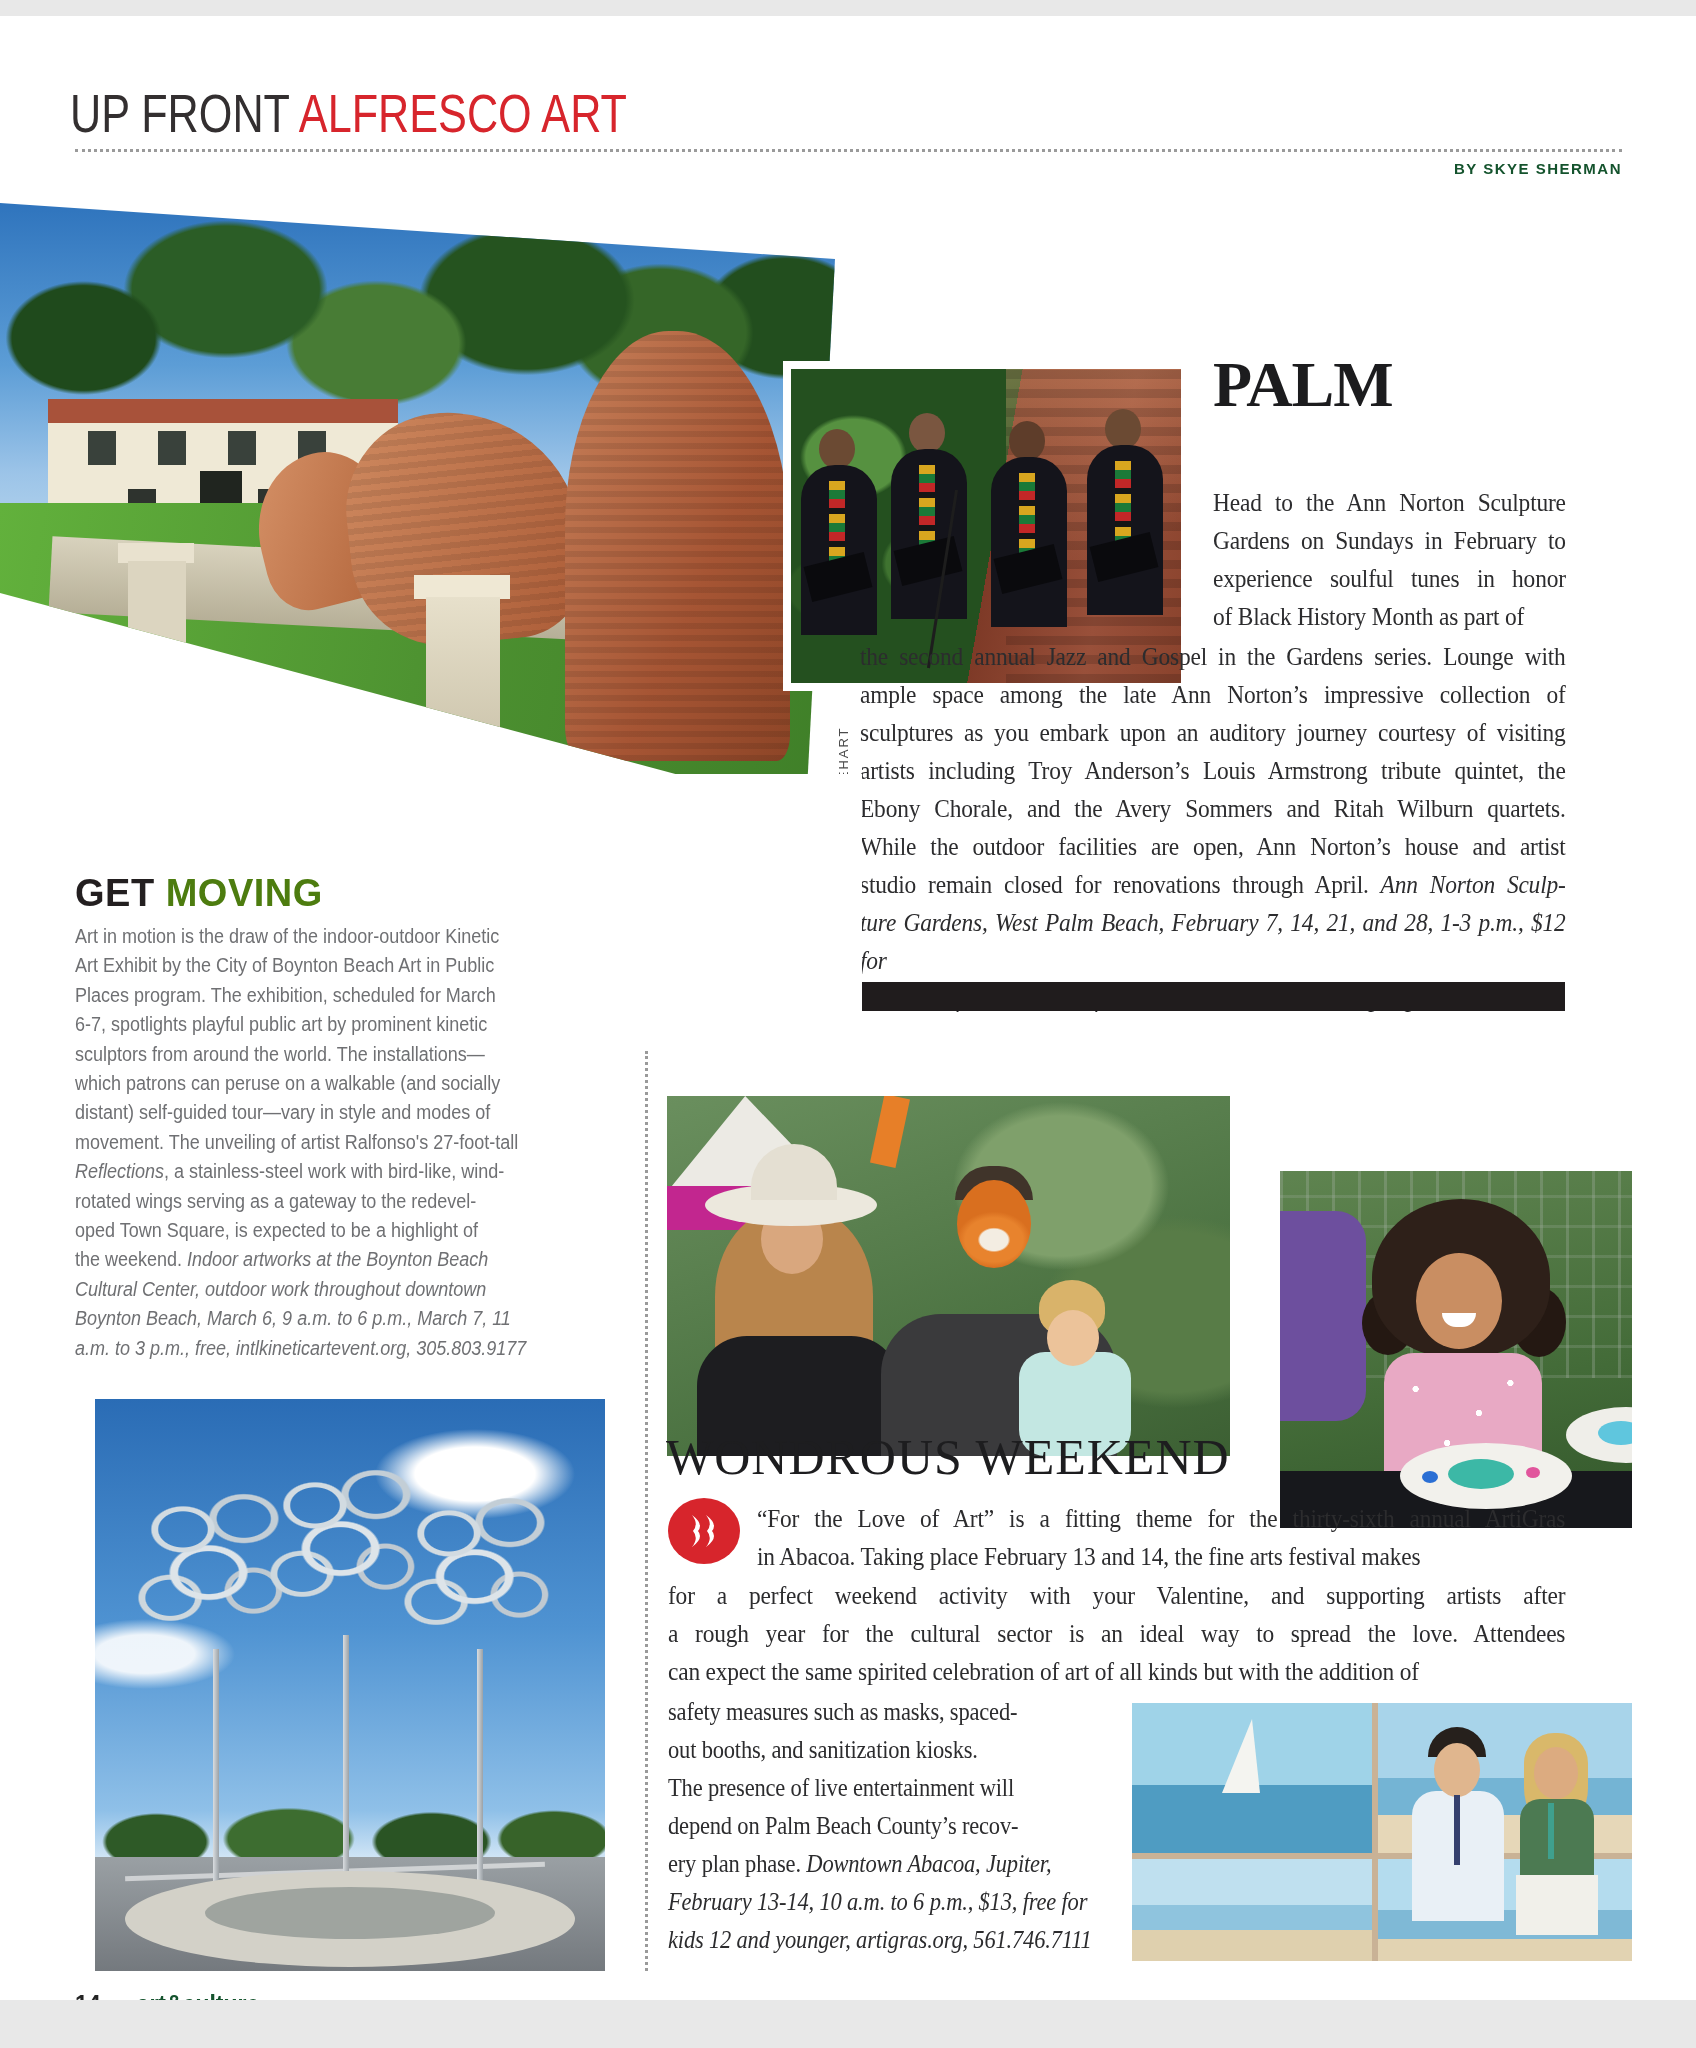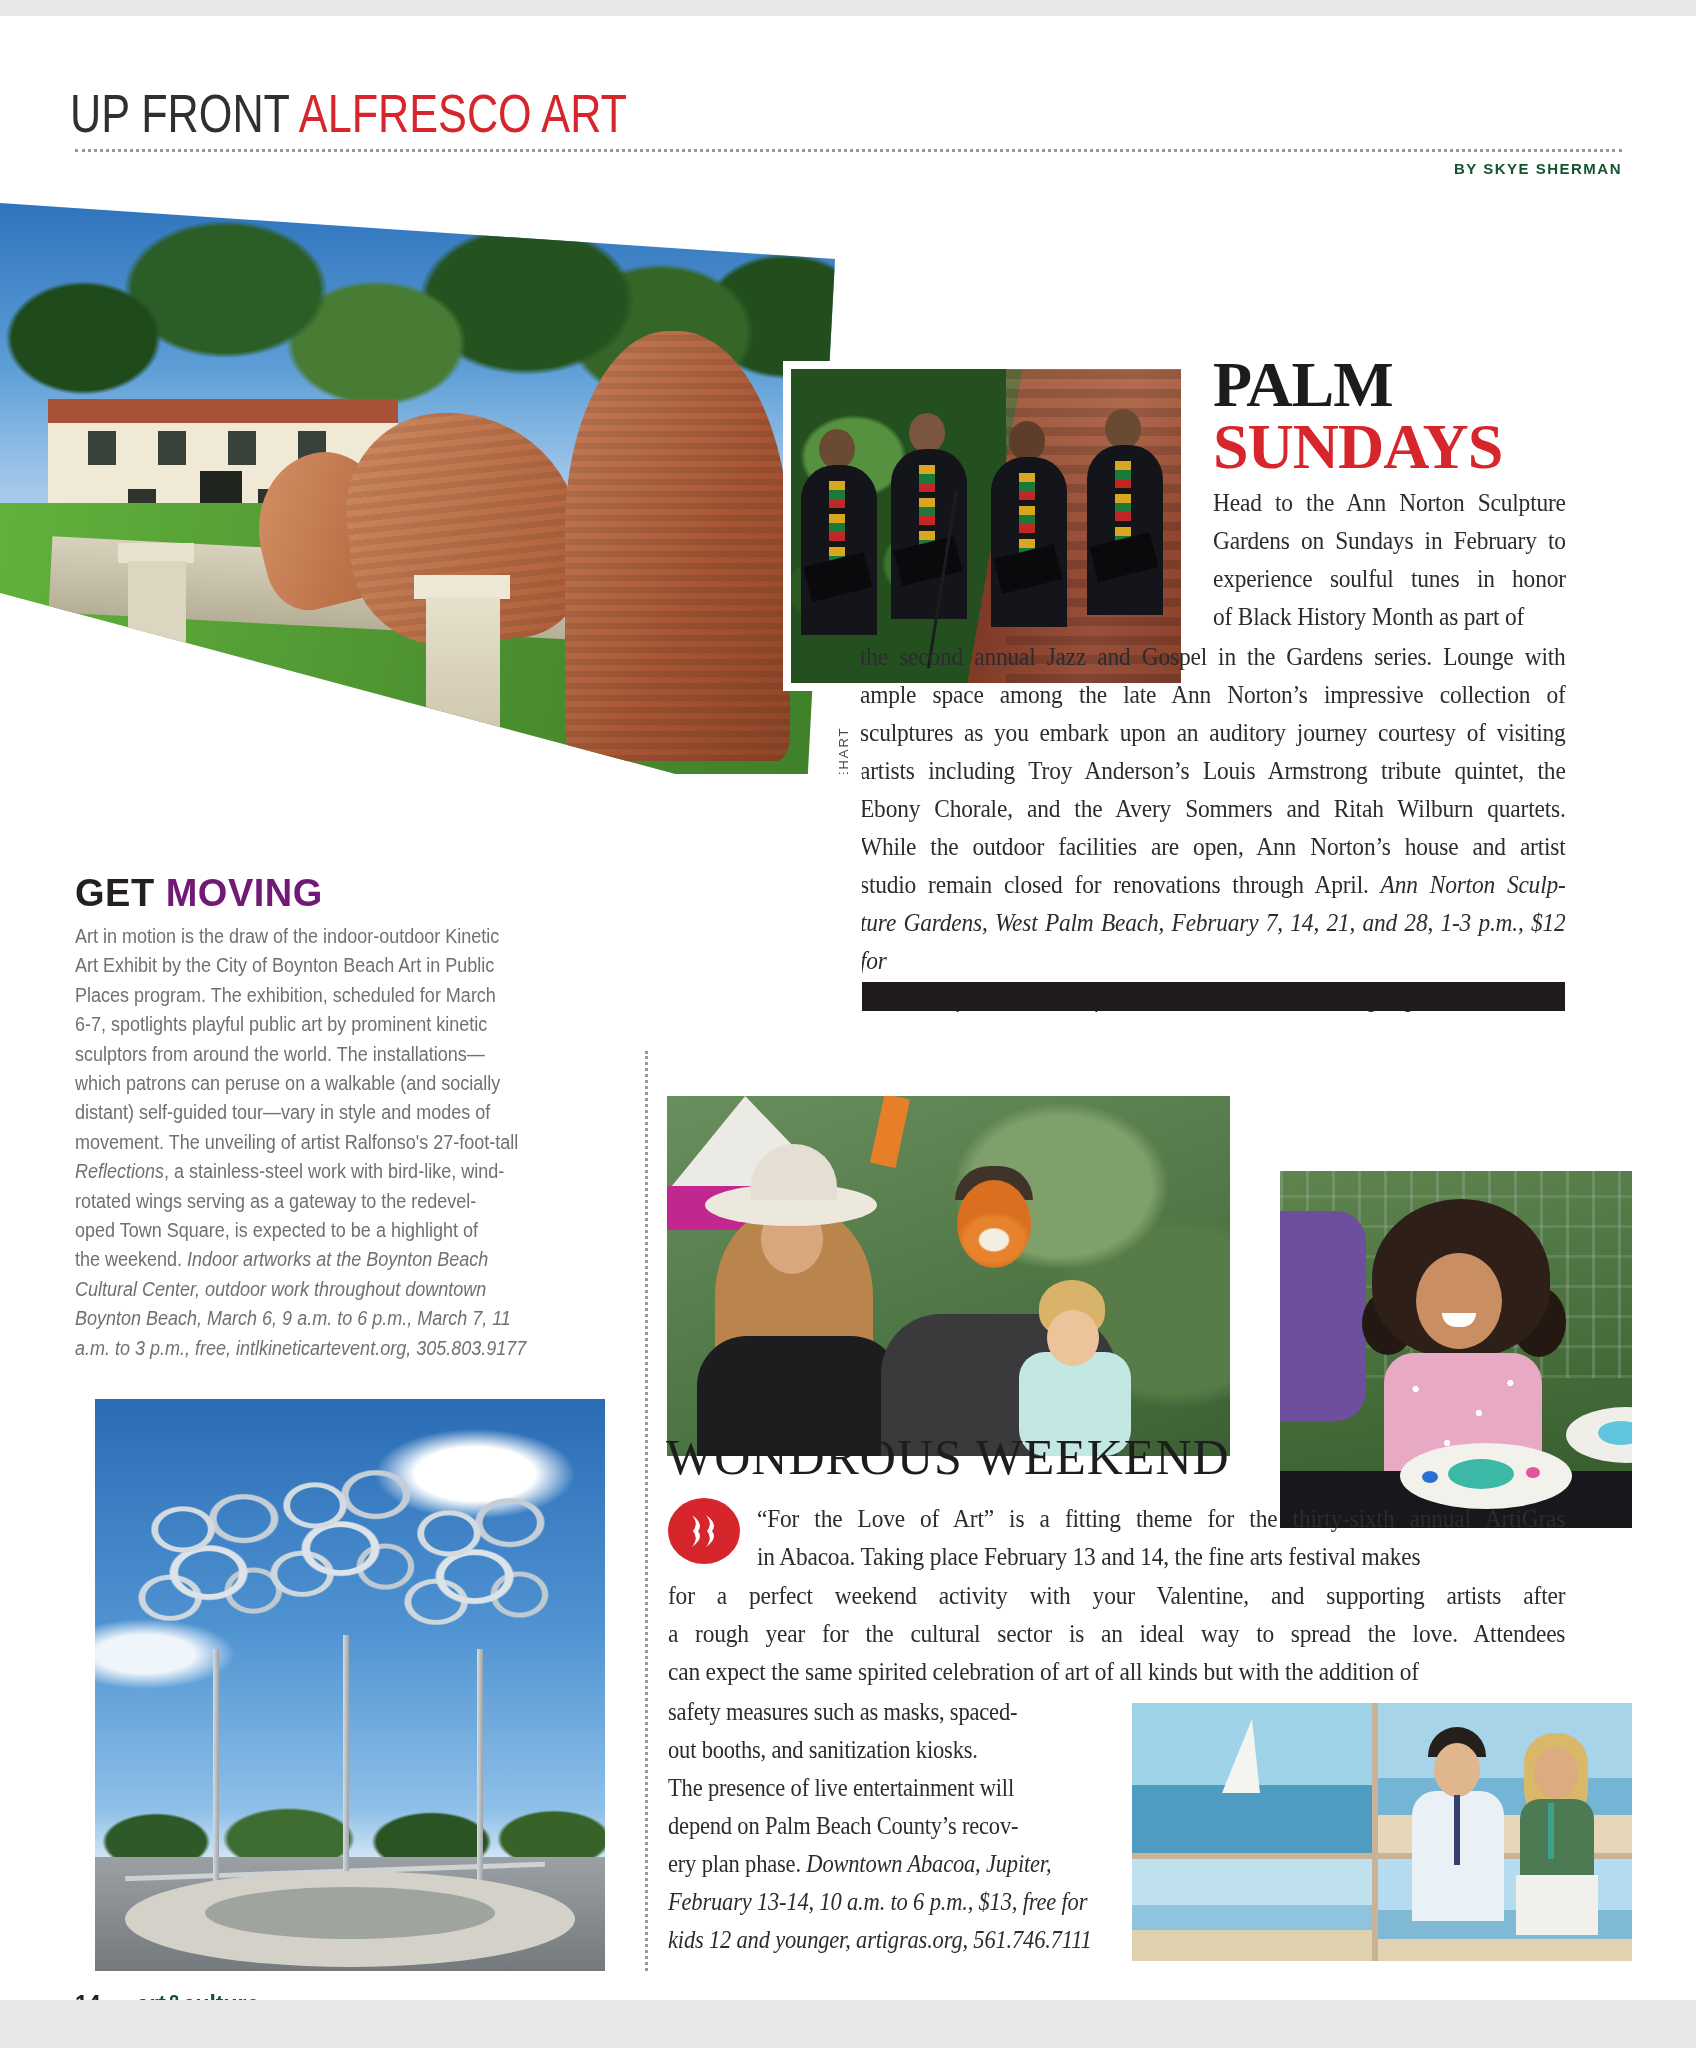--- a/index.html
+++ b/index.html
@@ -21,21 +21,21 @@
   .jl .line:last-child{text-align-last:left;}
   .sansbody{font-family:"Liberation Sans",sans-serif;font-size:20px;line-height:29.4px;color:#6f7073;}
   em{font-style:italic;}
   #palm-title1{left:1213px;top:338px;font-size:64px;font-weight:bold;letter-spacing:-1px;color:#1c1c1e;line-height:62px;}
   #palm-title2{left:1213px;top:400px;font-size:64px;font-weight:bold;letter-spacing:-1px;color:#d7252c;line-height:62px;}
   #palm-indent{left:1213px;top:468px;width:392px;}
   #palm-full{left:860px;top:622px;width:784px;}
   #black-bar{left:858px;top:966px;width:707px;height:29px;background:#201c1d;}
   #getmoving-title{left:75px;top:856px;font-family:"Liberation Sans",sans-serif;font-weight:bold;
                    font-size:38px;color:#231f20;letter-spacing:.5px;}
-  #getmoving-title .red{color:#701a75;}
+  #getmoving-title .red{color:#4d7c0f;}
   #getmoving-body{left:75px;top:906px;width:528px;}
   #caption-box{left:610px;top:758px;width:252px;height:252px;background:#fff;}
   #caption-text{left:618px;top:775px;width:216px;text-align:right;font-family:"Liberation Sans",sans-serif;
                 font-weight:bold;font-size:16.5px;line-height:23.7px;color:#232021;letter-spacing:.2px;}
   #capehart{left:836px;top:652px;height:145px;writing-mode:vertical-rl;transform:rotate(180deg);
             font-family:"Liberation Sans",sans-serif;font-size:13px;letter-spacing:2px;color:#4a4a4a;}
   #wondrous-title{left:666px;top:1412px;font-size:50px;letter-spacing:1px;color:#1d1d1f;font-weight:400;}
   #wondrous-indent{left:757px;top:1484px;width:898px;font-size:26px;}
   #wondrous-full{left:668px;top:1561px;width:997px;font-size:26px;}
   #wondrous-narrow{left:668px;top:1677px;width:524px;font-size:25px;}
@@ -228,21 +228,20 @@
       <div class="singer-body"></div>
       <div class="singer-stole"></div>
       <div class="singer-folder"></div>
     </div>
     <div class="abs" id="mic"></div>
   </div>
 
   <div class="abs" id="capehart">CAPEHART</div>
 
   <div class="abs" id="palm-title1">PALM</div>
-  <div class="abs" id="palm-title2">SUNDAYS</div>
   <div class="abs serifbody condense jl" id="palm-indent">
       <div class="line"><span>Head to the Ann Norton Sculpture</span></div>
       <div class="line"><span>Gardens on Sundays in February to</span></div>
       <div class="line"><span>experience soulful tunes in honor</span></div>
       <div class="line"><span>of Black History Month as part of</span></div>
     </div>
   <div class="abs serifbody condense jl" id="palm-full">
       <div class="line"><span>the second annual Jazz and Gospel in the Gardens series. Lounge with</span></div>
       <div class="line"><span>ample space among the late Ann Norton’s impressive collection of</span></div>
       <div class="line"><span>sculptures as you embark upon an auditory journey courtesy of visiting</span></div>

